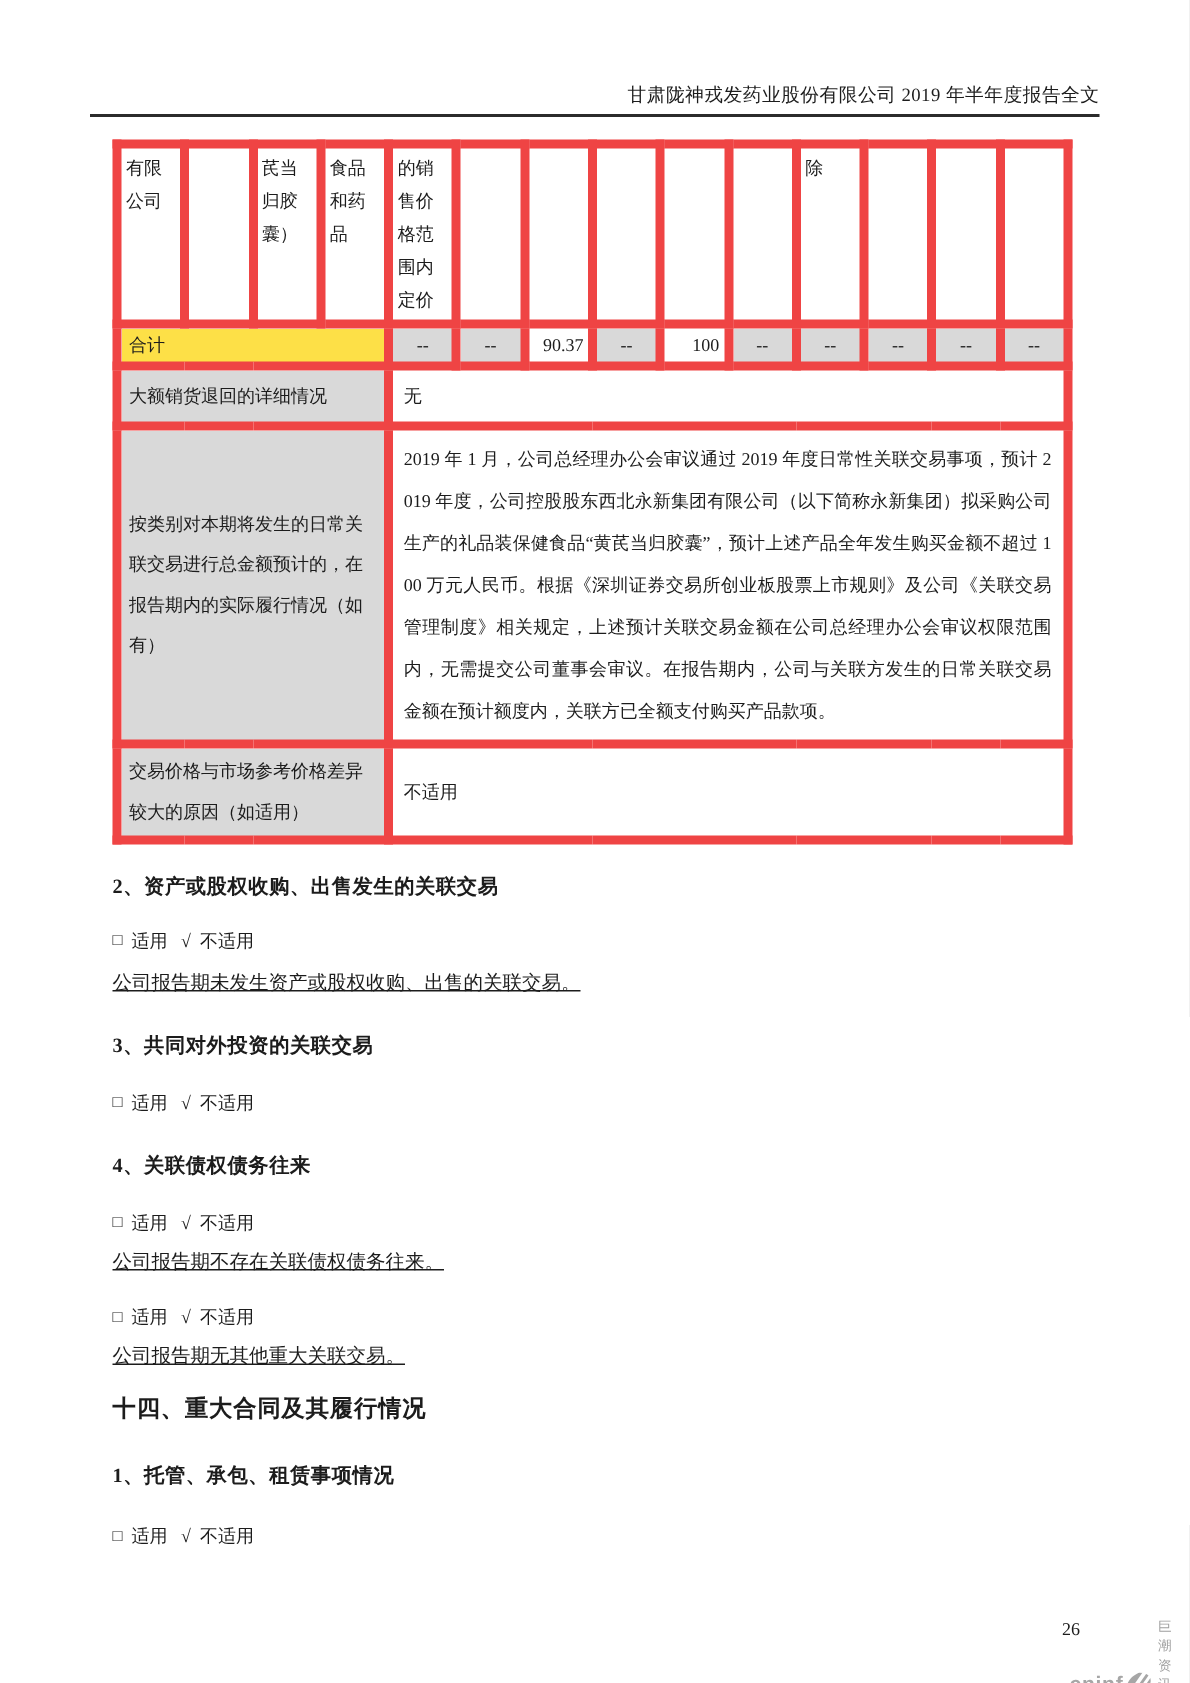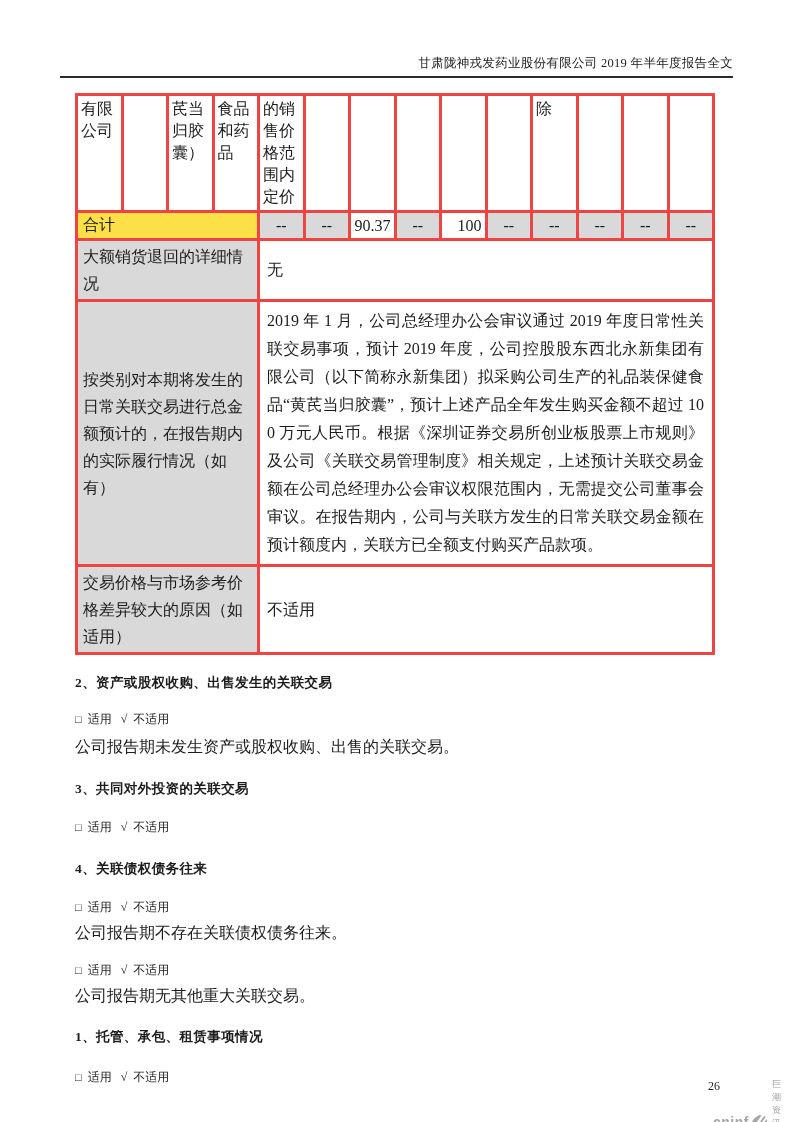--- a/index.html
+++ b/index.html
@@ -19,21 +19,21 @@
     border-top:2px solid #2b2b2b;
   }
   
   .content { position:absolute; top:93px; left:75px; width:640px; }
 
   table.rpt {
     width:640px; border-collapse:collapse; table-layout:fixed;
     border:1.5px solid #000;
   }
   table.rpt td {
-    border:3px solid #ef4444; font-size:16px; overflow:hidden;
+    border:6px solid #ef4444; font-size:12px; overflow:hidden;
     word-break:break-all;
   }
   td.hcell { height:90px; vertical-align:top; padding:2px 3px; line-height:22px; }
   tr.total-row td { height:28px; }
   td.lbl  { background:#d9d9d9; padding:2px 4px 2px 5px; vertical-align:middle; line-height:27px; }
   td.total-lbl { background:#fde047; padding-left:5px; vertical-align:middle; }
   td.dash { background:#d9d9d9; text-align:center; vertical-align:middle; }
   td.num  { background:#ffffff; text-align:right; padding-right:3px; vertical-align:middle; }
   td.cnt  { background:#ffffff; padding:3px 8px 3px 7px; vertical-align:middle; line-height:28px; }
   td.para { text-align:justify; line-height:28px; padding:5px 8px 5px 7px; }
@@ -48,21 +48,21 @@
   .h4 { margin-top:25px; }
   .h5 { margin-top:25px; }
   .chapter-h { font-size:15.5px; font-weight:bold; line-height:20px; margin-top:19px; letter-spacing:.6px; }
   .sub1 { margin-top:25px; }
   .sub2 { margin-top:22px; }
   .applicability { margin-top:21px; font-size:12px; line-height:15px; display:flex; align-items:center; }
   .applicability .box { font-size:11px; margin-right:6px; }
   .applicability .chk { margin:0 6px 0 9px; }
   .app-a { margin-top:23px; }
   .app-b { margin-top:25px; }
-  .body-line { margin-top:12px; font-size:16px; line-height:15px; }
+  .body-line { margin-top:12px; font-size:13px; line-height:15px;text-decoration:underline; }
   .body-tight { margin-top:10px; }
 
   
   .page-number { position:absolute; top:1079px; right:73px; font-size:12px; }
   .cninfo-logo {
     position:absolute; top:1079px; right:2px; width:78px;
     display:flex; flex-direction:row; align-items:flex-end;
     color:#a6a6a6; font-family:"Liberation Sans","DejaVu Sans",sans-serif;
   }
   .logo-row { display:flex; align-items:center; align-self:flex-end; margin-right:4px; }
@@ -153,20 +153,21 @@
     <div class="body-line body-tight">公司报告期不存在关联债权债务往来。</div>
 
     <div class="applicability app-a">
       <span class="box">□</span>
       <span>适用</span>
       <span class="chk">√</span>
       <span>不适用</span>
     </div>
     <div class="body-line body-tight">公司报告期无其他重大关联交易。</div>
 
+    <div class="chapter-h">十四、重大合同及其履行情况</div>
     <div class="sec-h sub1">1、托管、承包、租赁事项情况</div>
     <div class="applicability app-b">
       <span class="box">□</span>
       <span>适用</span>
       <span class="chk">√</span>
       <span>不适用</span>
     </div>
 
   </div>
 

